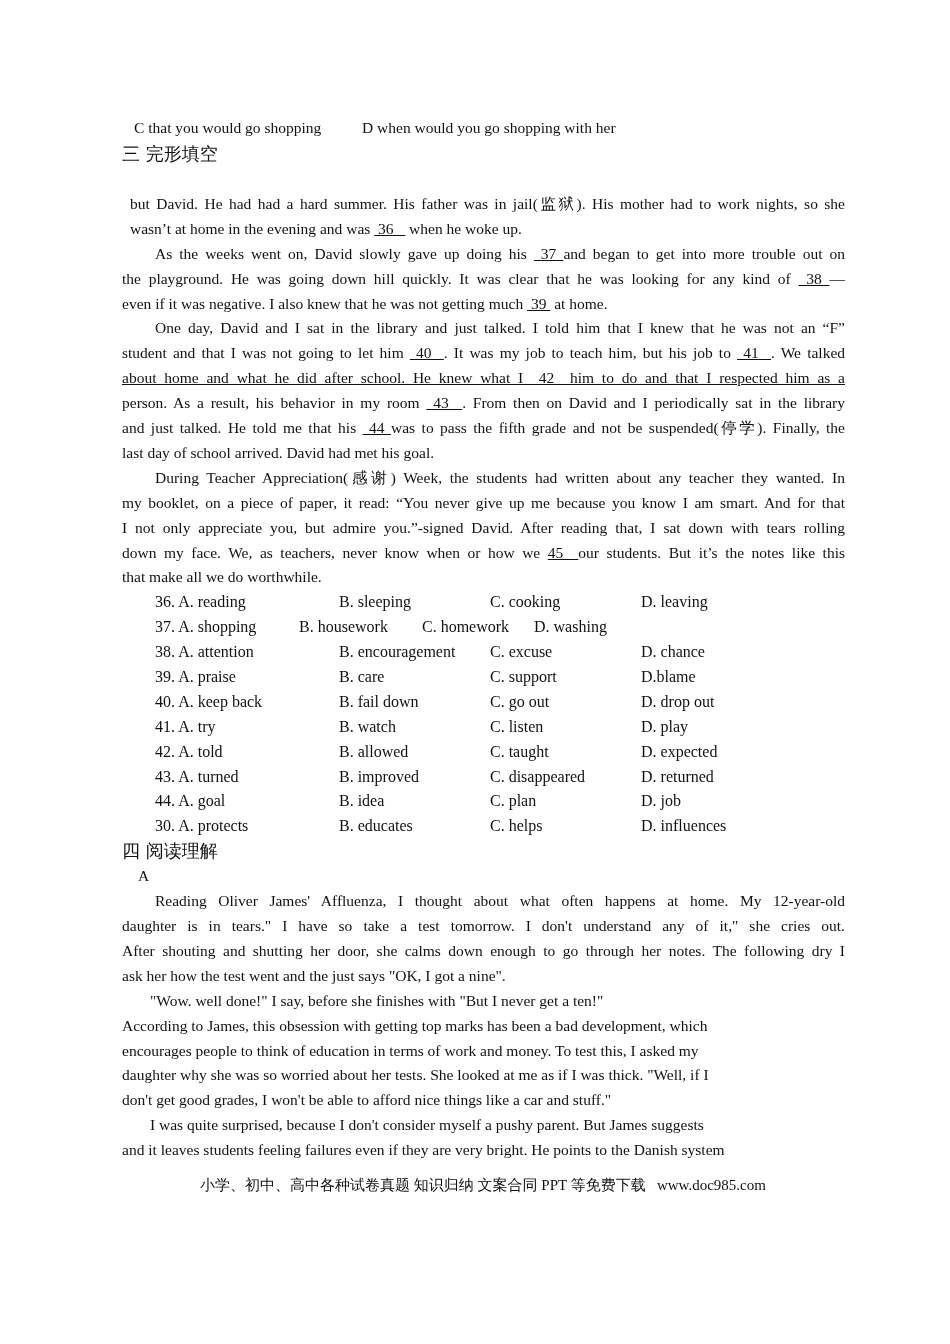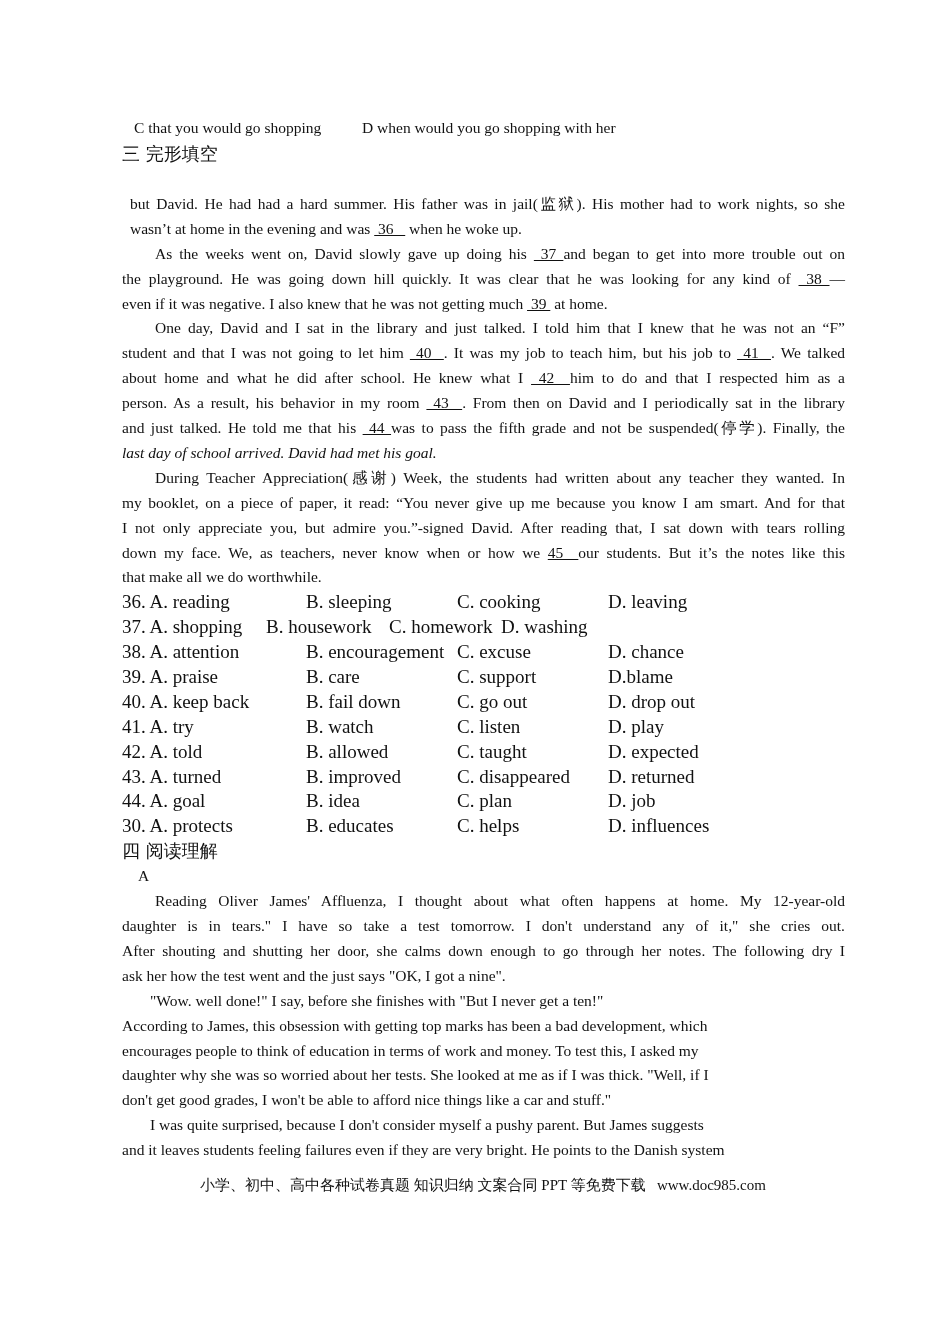--- a/index.html
+++ b/index.html
@@ -2,21 +2,21 @@
 <html><head>
 <meta charset="utf-8">
 <style>
   html, body { margin: 0; padding: 0; background: #ffffff; }
   body { width: 950px; height: 1344px; position: relative; overflow: hidden;
          font-family: "Liberation Serif", "DejaVu Serif", serif; color: #111; }
   .page { position: absolute; left: 8px; top: 0; width: 950px; height: 1344px; }
   .line { position: absolute; font-size: 15.5px; line-height: 20px; white-space: nowrap; }
   .just { text-align: justify; text-align-last: justify; width: 724px; }
   .u { text-decoration: underline; }
-  .opt { position: absolute; font-size: 19px; line-height: 20px; white-space: nowrap; }
+  .opt { position: absolute; font-size: 16px; line-height: 20px; white-space: nowrap; margin-left: 33px; }
   .heading { position: absolute; font-size: 18px; line-height: 20px; font-family: "DejaVu Sans", sans-serif; }
   .footer { position: absolute; left: 0; width: 950px; top: 1176px; text-align: center; font-size: 15px; }
 </style>
 </head>
 <body>
 
 <div class="page">
 
   <div class="line" style="left:126px; top:118px;">C that you would go shopping</div>
   <div class="line" style="left:354px; top:118px;">D when would you go shopping with her</div>
@@ -35,30 +35,30 @@
     <span>the playground. He was going down hill quickly. It was clear that he was looking for any kind of </span><span class="u" style="white-space:pre;"> 38 </span><span>—</span>
   </div>
   <div class="line" style="left:114px; top:294px;">
     <span>even if it was negative. I also knew that he was not getting much </span><span class="u" style="white-space:pre;"> 39 </span><span> at home.</span>
   </div>
 
   <div class="line just" style="left:147px; top:318px; width:690px;">One day, David and I sat in the library and just talked. I told him that I knew that he was not an “F”</div>
   <div class="line just" style="left:114px; top:343px; width:723px;">
     <span>student and that I was not going to let him </span><span class="u" style="white-space:pre;"> 40  </span><span>. It was my job to teach him, but his job to </span><span class="u" style="white-space:pre;"> 41  </span><span>. We talked</span>
   </div>
-  <div class="line just" style="left:114px; top:368px; width:723px;">
+  <div class="line just" style="left:114px; top:368px; width:723px;text-decoration:underline;">
     <span>about home and what he did after school. He knew what I </span><span class="u" style="white-space:pre;"> 42  </span><span>him to do and that I respected him as a</span>
   </div>
   <div class="line just" style="left:114px; top:393px; width:723px;">
     <span>person. As a result, his behavior in my room </span><span class="u" style="white-space:pre;"> 43  </span><span>. From then on David and I periodically sat in the library</span>
   </div>
   <div class="line just" style="left:114px; top:418px; width:723px;">
     <span>and just talked. He told me that his </span><span class="u" style="white-space:pre;"> 44 </span><span>was to pass the fifth grade and not be suspended(停学). Finally, the</span>
   </div>
-  <div class="line" style="left:114px; top:443px;font-style:italic;">last day of school arrived. David had met his goal.</div>
+  <div class="line" style="left:114px; top:443px;">last day of school arrived. David had met his goal.</div>
 
   <div class="line just" style="left:114px; top:493px; width:723px;">my booklet, on a piece of paper, it read: “You never give up me because you know I am smart. And for that</div>
   <div class="line just" style="left:147px; top:468px; width:690px;">During Teacher Appreciation(感谢) Week, the students had written about any teacher they wanted. In</div>
   <div class="line just" style="left:114px; top:518px; width:723px;">I not only appreciate you, but admire you.”-signed David. After reading that, I sat down with tears rolling</div>
   <div class="line just" style="left:114px; top:543px; width:723px;">
     <span>down my face. We, as teachers, never know when or how we </span><span class="u" style="white-space:pre;">45  </span><span>our students. But it’s the notes like this</span>
   </div>
   <div class="line" style="left:114px; top:567px;">that make all we do worthwhile.</div>
 
   <div>

